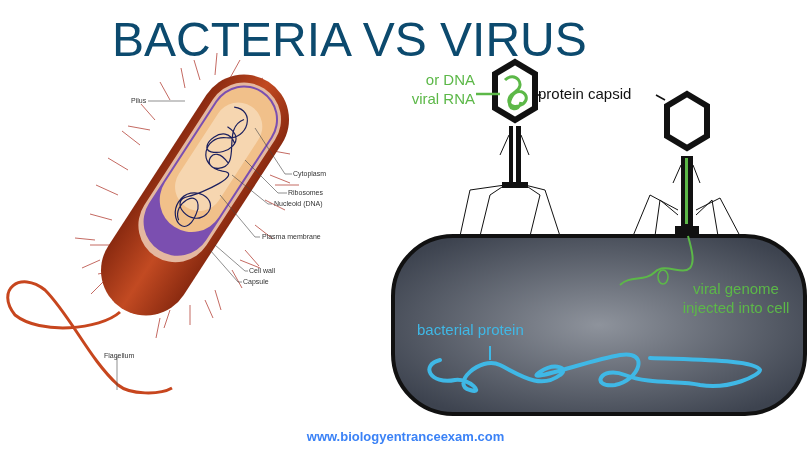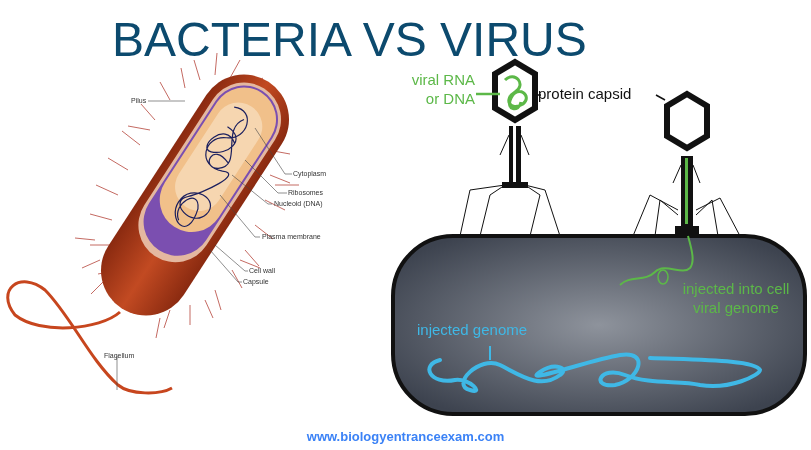--- a/index.html
+++ b/index.html
@@ -94,23 +94,23 @@
 <div class="lbl" style="left:131px; top:97px;">Pilus</div>
 <div class="lbl" style="left:293px; top:170px;">Cytoplasm</div>
 <div class="lbl" style="left:288px; top:189px;">Ribosomes</div>
 <div class="lbl" style="left:274px; top:200px;">Nucleoid (DNA)</div>
 <div class="lbl" style="left:262px; top:233px;">Plasma membrane</div>
 <div class="lbl" style="left:249px; top:267px;">Cell wall</div>
 <div class="lbl" style="left:243px; top:278px;">Capsule</div>
 <div class="lbl" style="left:104px; top:352px;">Flagellum</div>
 
 <div class="vlbl" style="left:397px; top:70px; width:78px; text-align:right; font-size:15px; line-height:19px; color:#5cb848;">
+  <div>or DNA</div>
   <div>viral RNA</div>
-  <div>or DNA</div>
 </div>
 <div class="vlbl" style="left:538px; top:85px; font-size:15px; color:#111;">protein capsid</div>
 <div class="vlbl" style="left:666px; top:279px; width:140px; text-align:center; font-size:15px; line-height:19px; color:#5cb848;">
+  <div>viral genome</div>
   <div>injected into cell</div>
-  <div>viral genome</div>
 </div>
-<div class="vlbl" style="left:417px; top:321px; font-size:15px; color:#3fb8e6;">injected genome</div>
+<div class="vlbl" style="left:417px; top:321px; font-size:15px; color:#3fb8e6;">bacterial protein</div>
 
 <div class="footer">www.biologyentranceexam.com</div>
 
 </body></html>

